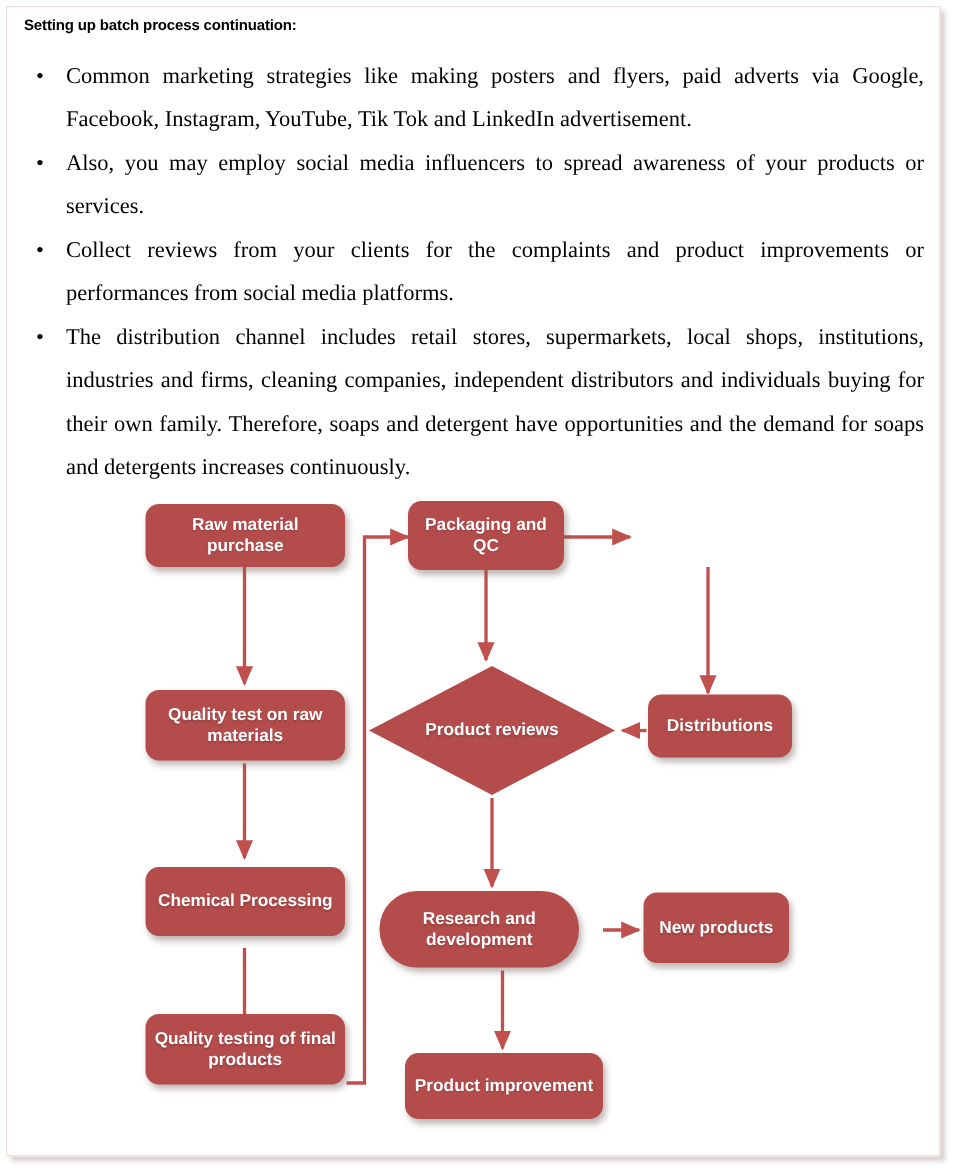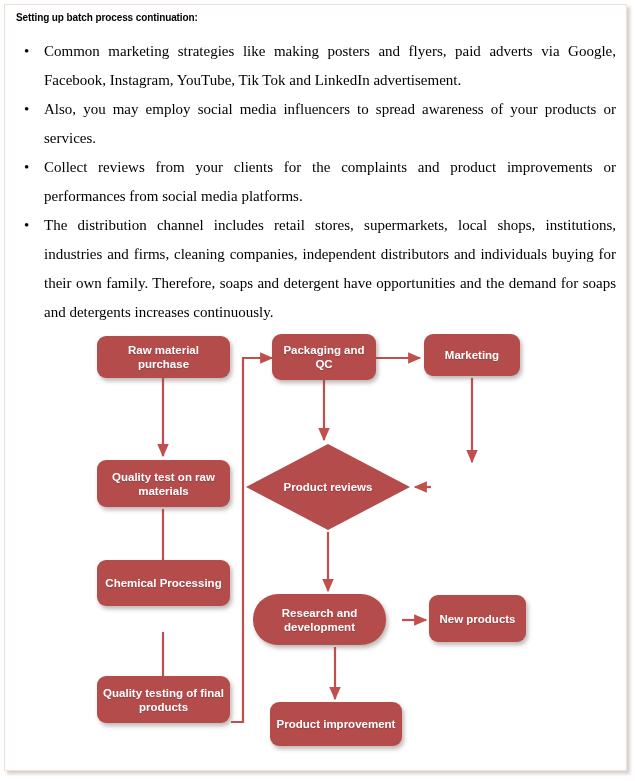--- a/index.html
+++ b/index.html
@@ -195,34 +195,34 @@
     </svg>
 
     <div class="node" style="left:97px; top:336px; width:133px; height:42px;">
       <span>Raw material purchase</span>
     </div>
 
     <div class="node" style="left:272px; top:334px; width:104px; height:46px;">
       <span>Packaging and QC</span>
     </div>
 
-    <div class="node" style="left:424px; top:334px; width:96px; height:42px;">
-      <span>Marketing</span>
-    </div>
 
     <div class="node" style="left:97px; top:460px; width:133px; height:47px;">
       <span>Quality test on raw materials</span>
     </div>
 
     <div class="diamond-label" style="left:278px; top:466px; width:100px; height:42px;">
       <span>Product reviews</span>
     </div>
 
-
-    <div class="node" style="left:97px; top:560px; width:133px; height:46px;">
+    <div class="node" style="left:432px; top:463px; width:96px; height:42px;">
+      <span>Distributions</span>
+    </div>
+
+    <div class="node" style="left:97px; top:578px; width:133px; height:46px;">
       <span>Chemical Processing</span>
     </div>
 
     <div class="node" style="left:253px; top:594px; width:133px; height:51px;border-radius:25px;">
       <span>Research and development</span>
     </div>
 
     <div class="node" style="left:429px; top:595px; width:97px; height:47px;">
       <span>New products</span>
     </div>

